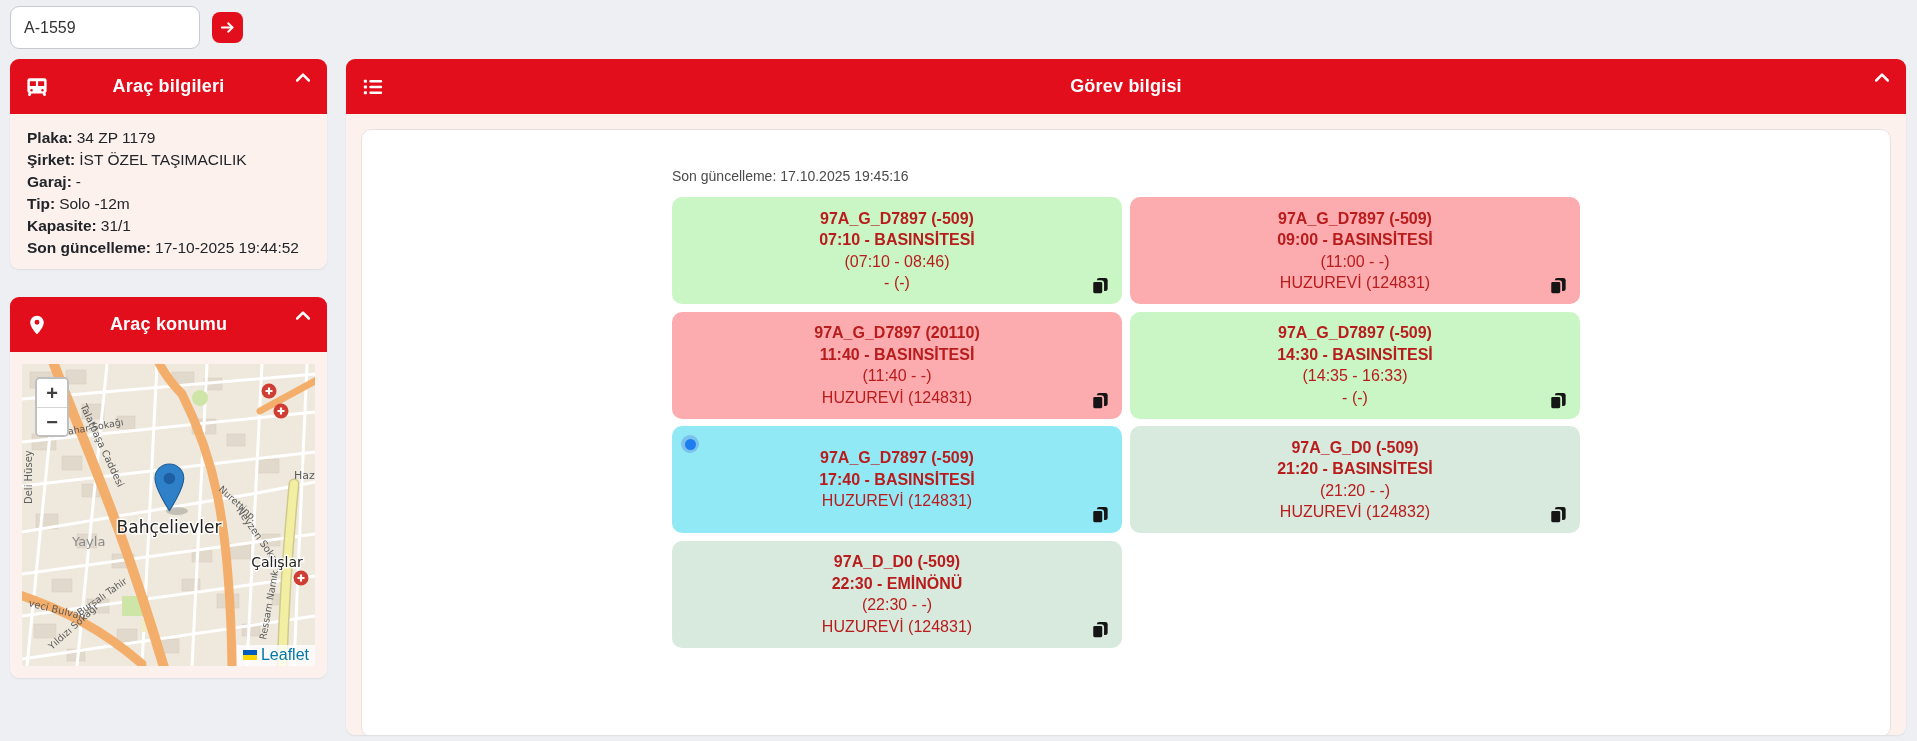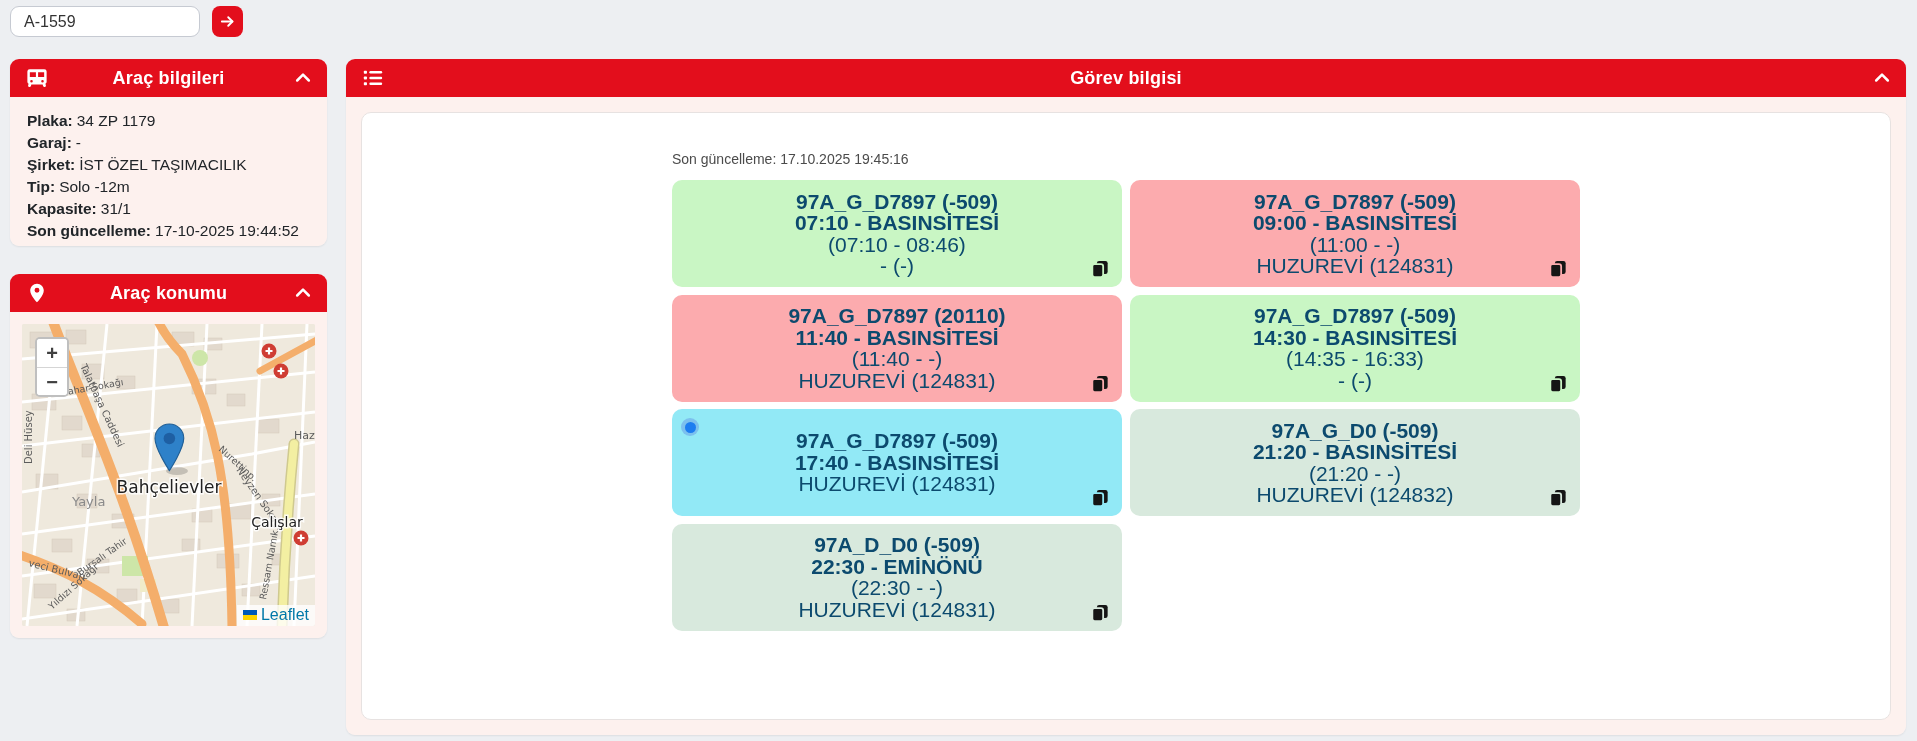--- a/index.html
+++ b/index.html
@@ -7,47 +7,47 @@
   body {
     position: relative;
     background: #edeff2;
     font-family: "Liberation Sans", "DejaVu Sans", sans-serif;
     color: #212529;
     overflow: hidden;
   }
   
   .topbar { position: absolute; left: 10px; top: 6px; display: flex; align-items: center; gap: 12px; }
   .search-input {
-    width: 190px; height: 31px; border: 1px solid #c6cad2; border-radius: 9px;
+    width: 190px; height: 43px; border: 1px solid #c6cad2; border-radius: 9px;
     background: #fff; padding: 0 13px; font-size: 16px; color: #333; outline: none;
     font-family: inherit;
   }
   .go-btn {
     width: 31px; height: 31px; border: none; border-radius: 8px; background: #e30e1c;
     display: flex; align-items: center; justify-content: center; cursor: pointer;
   }
   .go-btn svg { width: 17px; height: 17px; }
 
   
   .panel { border-radius: 9px; overflow: hidden; box-shadow: 0 1px 2px rgba(0,0,0,.07); }
   .panel-header {
-    position: relative; height: 38px; background: #e30e1c; color: #fff;
+    position: relative; height: 55px; background: #e30e1c; color: #fff;
     display: flex; align-items: center; padding: 0 16px;
   }
   .panel-title {
     position: absolute; left: 0; right: 0; text-align: center;
     font-weight: bold; font-size: 18px; letter-spacing: .2px;
   }
   .hdr-icon { width: 22px; height: 22px; z-index: 2; }
   .hdr-chevron { position: absolute; right: 14px; top: 9px; width: 20px; height: 20px; z-index: 2; cursor: pointer; }
   .panel-body { background: #fdf1ee; }
 
   
   .left-col { position: absolute; left: 10px; top: 59px; width: 317px; }
-  .vehicle-body { padding: 13px 17px 4px; }
+  .vehicle-body { padding: 13px 17px 10px; }
   .vline { font-size: 15.5px; line-height: 22px; color: #212529; }
   .vline b { margin-right: 4px; }
 
   
   .loc-panel { margin-top: 28px; }
   .loc-body { padding: 12px; }
   .map {
     position: relative; width: 293px; height: 302px; overflow: hidden;
     background: #efe9dd; border-radius: 2px;
   }
@@ -79,21 +79,21 @@
     overflow: hidden;
   }
   .cards-wrap { width: 908px; margin: 38px auto 0; }
   .last-update { font-size: 14px; color: #4b4b4b; }
   .cards-grid {
     margin-top: 13px; display: grid; grid-template-columns: 450px 450px; gap: 7.5px 8px;
   }
   .card {
     position: relative; height: 107px; border-radius: 10px;
     display: flex; flex-direction: column; justify-content: center;
-    text-align: center; font-size: 21px; line-height: 21.5px; color: #0c4a6e;
+    text-align: center; font-size: 16px; line-height: 21.5px; color: #b91c1c;
     cursor: pointer;
   }
   .card .b { font-weight: bold; }
   .c-green { --bg: #c9f6c4; background: #c9f6c4; }
   .c-red   { --bg: #fcabae; background: #fcabae; }
   .c-cyan  { --bg: #92e9f6; background: #92e9f6; }
   .c-sage  { --bg: #d8e9dd; background: #d8e9dd; }
   .copy-icon { position: absolute; right: 13px; bottom: 9px; width: 18px; height: 18px; cursor: pointer; }
   .copy-icon .pg { fill: #151515; }
   .copy-icon .front { stroke: var(--bg); stroke-width: 2; }
@@ -128,22 +128,22 @@
       <svg class="hdr-icon" viewBox="0 0 24 24">
         <path fill="#fff" fill-rule="evenodd" d="M4 2.5h16A2.5 2.5 0 0 1 22.5 5v11.2c0 .9-.5 1.7-1.3 2.1l.5 2c.2.7-.4 1.4-1.1 1.4h-.9c-.5 0-1-.4-1.1-.9l-.4-1.6H5.8l-.4 1.6c-.1.5-.6.9-1.1.9h-.9c-.7 0-1.3-.7-1.1-1.4l.5-2A2.4 2.4 0 0 1 1.5 16.2V5A2.5 2.5 0 0 1 4 2.5zm.2 3.2h6.6v5.1H4.2v-5.1zm9 0h6.6v5.1h-6.6v-5.1zM6 14.2a1.4 1.4 0 1 0 0 2.8 1.4 1.4 0 0 0 0-2.8zm12 0a1.4 1.4 0 1 0 0 2.8 1.4 1.4 0 0 0 0-2.8z"></path>
       </svg>
       <span class="panel-title">Araç bilgileri</span>
       <svg class="hdr-chevron" viewBox="0 0 24 24" fill="none" stroke="#fff" stroke-width="3" stroke-linecap="round" stroke-linejoin="round">
           <polyline points="5 15 12 8 19 15"></polyline>
         </svg>
     </div>
     <div class="panel-body vehicle-body">
       <div class="vline"><b>Plaka:</b><span>34 ZP 1179</span></div>
+      <div class="vline"><b>Şirket:</b><span>İST ÖZEL TAŞIMACILIK</span></div>
       <div class="vline"><b>Garaj:</b><span>-</span></div>
-      <div class="vline"><b>Şirket:</b><span>İST ÖZEL TAŞIMACILIK</span></div>
       <div class="vline"><b>Tip:</b><span>Solo -12m</span></div>
       <div class="vline"><b>Kapasite:</b><span>31/1</span></div>
       <div class="vline"><b>Son güncelleme:</b><span>17-10-2025 19:44:52</span></div>
     </div>
   </div>
 
   <div class="panel loc-panel">
     <div class="panel-header">
       <svg class="hdr-icon" viewBox="0 0 24 24">
         <path fill="#fff" d="M12 1.8c-4.1 0-7.4 3.3-7.4 7.4 0 5.5 7.4 13 7.4 13s7.4-7.5 7.4-13c0-4.1-3.3-7.4-7.4-7.4zm0 10a2.7 2.7 0 1 1 0-5.4 2.7 2.7 0 0 1 0 5.4z"></path>

